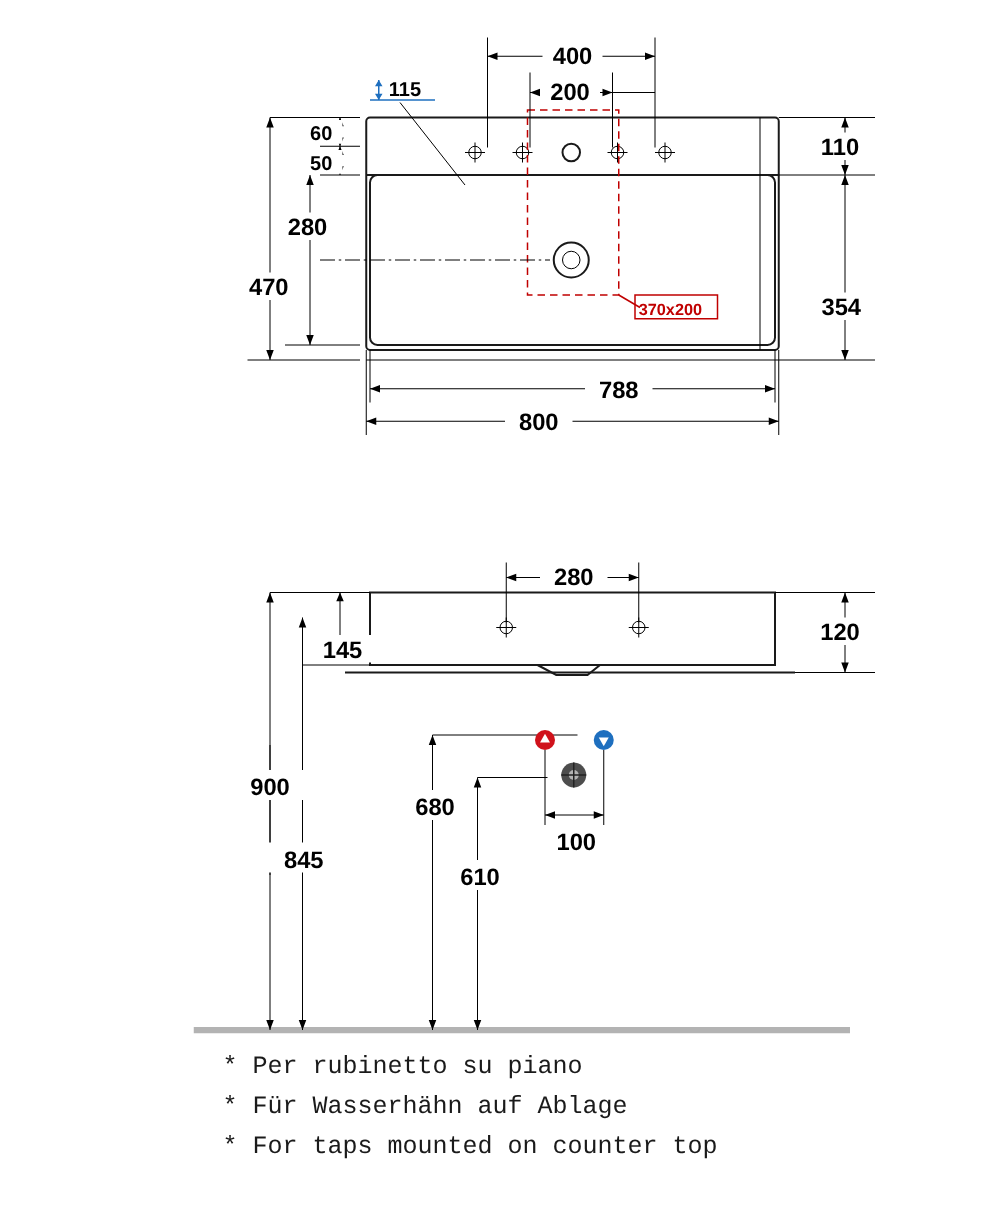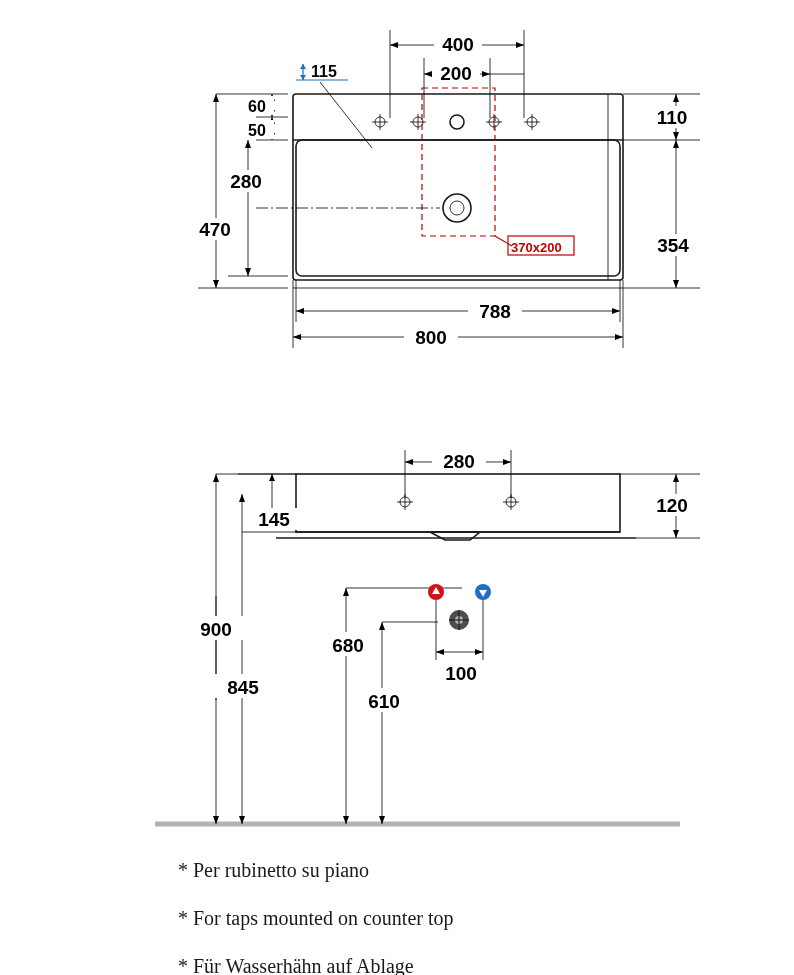--- a/index.html
+++ b/index.html
@@ -79,26 +79,25 @@
   }
   .fill-white { fill: #ffffff; }
   .fill-none { fill: none; }
   .notes {
     position: absolute;
     left: 178px;
     top: 838px;
     width: 560px;
   }
   .note-line {
-    font-family: Liberation Serif, serif;
+    font-family: Liberation Mono, monospace;
     font-size: 20px;
     color: #1a1a1a;
     line-height: 32px;
     white-space: nowrap;
-    margin-top: 16px;
   }
 </style>
 </head>
 <body>
 
 <div id="sheet">
 
   <svg class="drawing" viewBox="0 0 794 975">
 
     <g>
@@ -314,17 +313,17 @@
       <line x1="483" y1="600" x2="483" y2="660" class="ln-thin"></line>
       <line x1="436" y1="652" x2="483" y2="652" class="ln-thin"></line>
       <path d="M436 652 l8 -3 l0 6 z M483 652 l-8 -3 l0 6 z" fill="#000"></path>
       <rect x="434" y="660" width="56" height="24" fill="#fff"></rect>
       <text x="461" y="680" text-anchor="middle" class="dimtext">100</text>
     </g>
   </svg>
 
   <div class="notes">
     <div class="note-line">* Per rubinetto su piano</div>
+    <div class="note-line">* Für Wasserhähn auf Ablage</div>
     <div class="note-line">* For taps mounted on counter top</div>
-    <div class="note-line">* Für Wasserhähn auf Ablage</div>
   </div>
 
 </div>
 
 </body></html>

